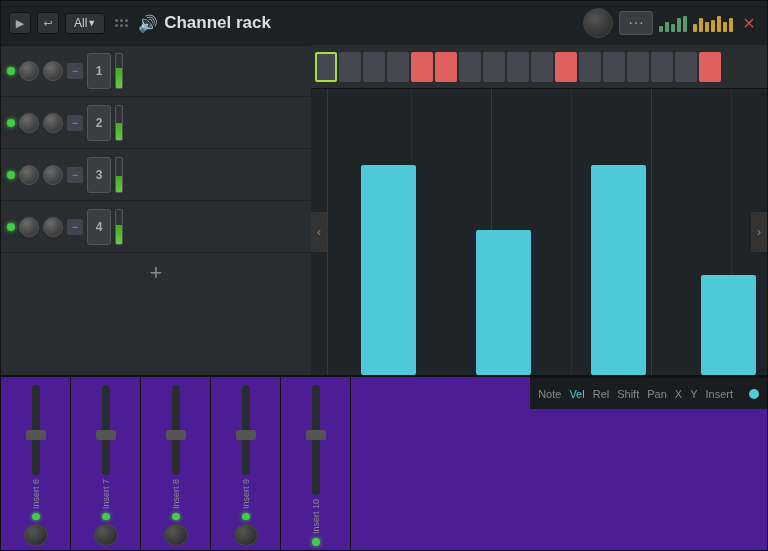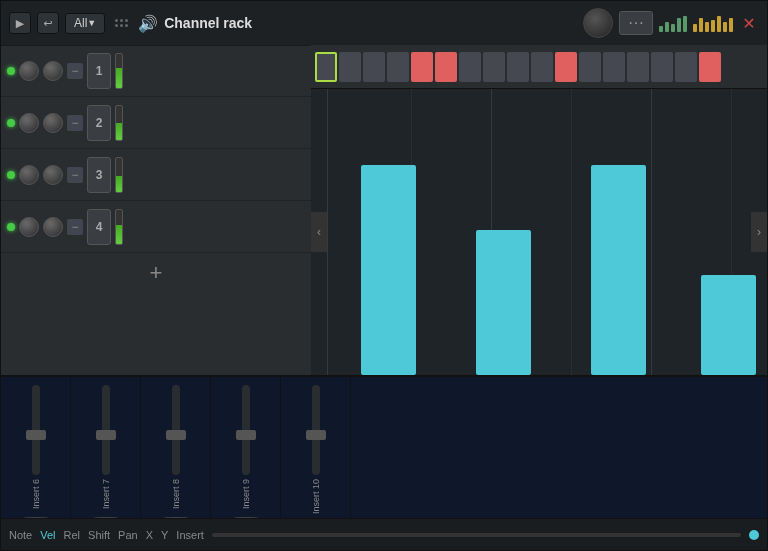--- a/index.html
+++ b/index.html
@@ -76,21 +76,21 @@
       display: block;
     }
 
     .title-icon {
       color: #4fc8d8;
       font-size: 16px;
     }
 
     .title-text {
       color: #ddd;
-      font-size: 14px;
+      font-size: 17px;
       font-weight: bold;
       flex: 1;
     }
 
     .title-circle {
       width: 30px;
       height: 30px;
       border-radius: 50%;
       background: radial-gradient(circle at 40% 35%, #555, #222);
       border: 1px solid #444;
@@ -359,23 +359,23 @@
       justify-content: center;
       color: #888;
       font-size: 12px;
       cursor: pointer;
       z-index: 10;
     }
 
     
     .bottom-area {
       height: 175px;
-      background: #0f172a;
-      display: flex;
-      flex-direction: column;
+      background: #4c1d95;
+      display: flex;
+      flex-direction: row;
       border-top: 2px solid #111;
     }
 
     .mixer-strips {
       flex: 1;
       display: flex;
       overflow: hidden;
     }
 
     .mixer-strip {

